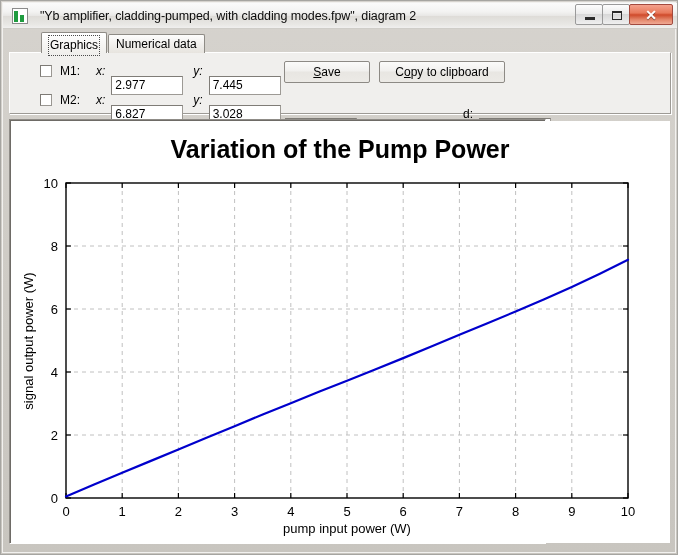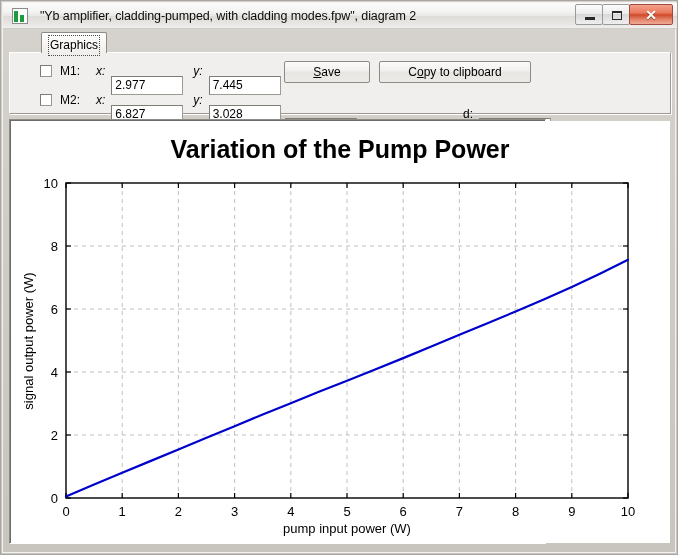--- a/index.html
+++ b/index.html
@@ -248,21 +248,21 @@
     font-size: 12px;
     color: #000;
     line-height: 20px;
     text-align: center;
     flex: none;
   }
   .btn .u { text-decoration: underline; }
 
   
   #save-btn { position: absolute; left: 283px; top: 60px; width: 86px; }
-  #copy-btn { position: absolute; left: 378px; top: 60px; width: 152px; }
+  #copy-btn { position: absolute; left: 378px; top: 60px; width: 126px; }
 
   #dx-group { position: absolute; left: 262px; top: 89px; display: flex; align-items: flex-end; }
   #dy-group { position: absolute; left: 360px; top: 89px; display: flex; align-items: center; }
   #d-group  { position: absolute; left: 462px; top: 89px; display: flex; align-items: center; }
   .dlabel { font-size: 12px; color: #000; }
 
   
   #plot-panel {
     position: absolute;
     left: 8px;
@@ -298,20 +298,23 @@
       <div class="win-btn maximize"></div>
       <div class="win-btn close">
         <span class="x">✕</span>
       </div>
     </div>
   </div>
 
   <div id="tabstrip">
     <div class="tab active">
       <span class="focusrect">Graphics</span>
+    </div>
+    <div class="tab">
+      <span class="focusrect">Numerical data</span>
     </div>
   </div>
 
   <div id="toolbar">
 
     <div class="row" id="row1">
       <div class="chk"></div>
       <div class="mlabel">M1:</div>
       <div class="axlabel">x:</div>
       <div class="tbox coord">2.977</div>

